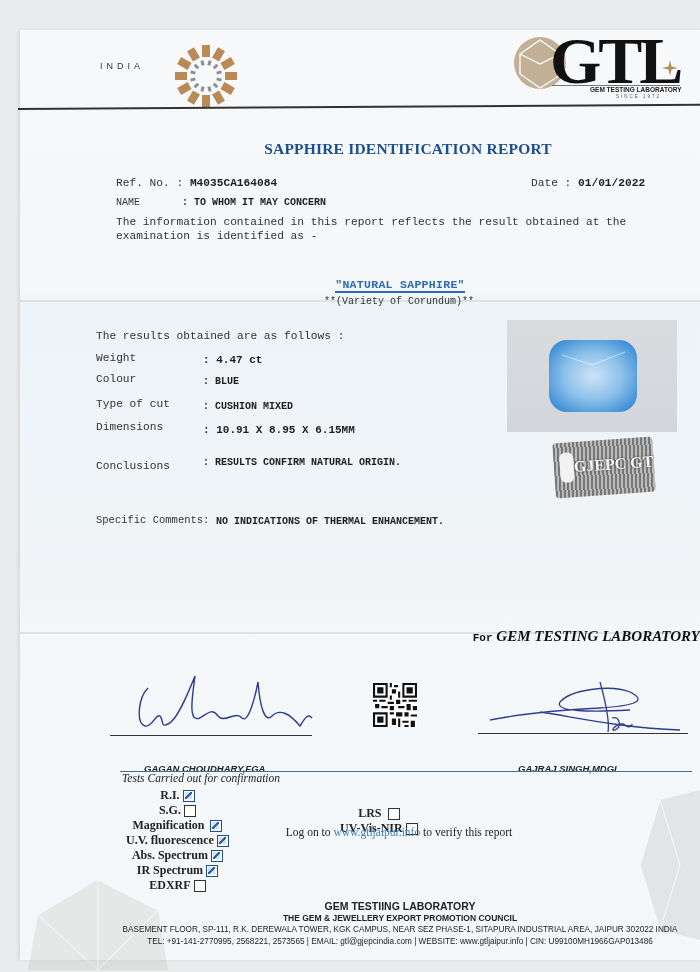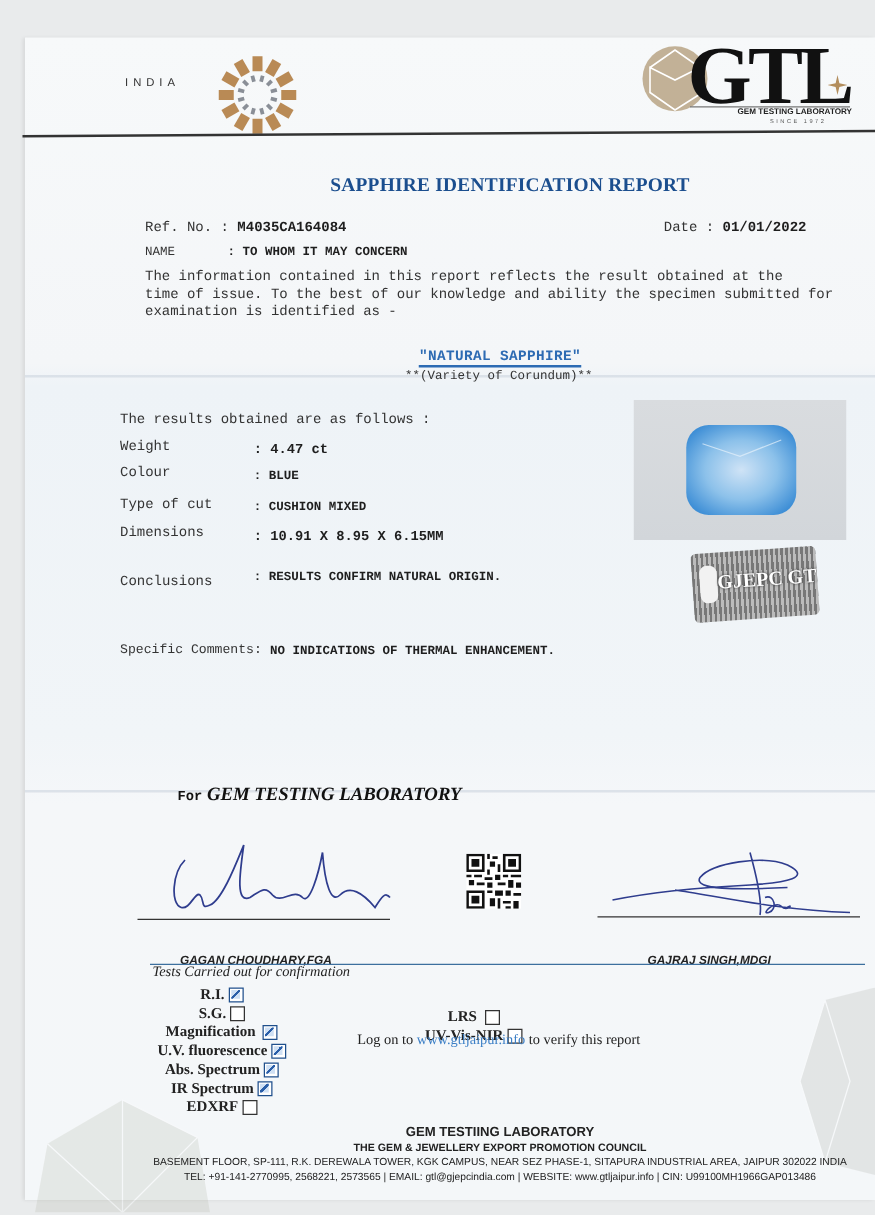--- a/index.html
+++ b/index.html
@@ -35,21 +35,21 @@
   .abs { position: absolute; }
 
   .identity { position: absolute; left: 0; width: 700px; top: 275px; text-align: center; padding-left: 100px; box-sizing: border-box; }
   .identity-main { display: inline-block; font-family: "Liberation Mono", monospace; font-weight: 700; font-size: 11.5px; color: #2d6bb3; border-bottom: 2px solid #2d6bb3; padding-bottom: 0; letter-spacing: 0.3px; }
   .identity-sub { position: absolute; left: 0; width: 700px; top: 296px; text-align: center; padding-left: 98px; box-sizing: border-box; font-family: "Liberation Mono", monospace; font-size: 10px; color: #333; }
 
   .gem-photo { position: absolute; left: 507px; top: 320px; width: 170px; height: 112px; background: linear-gradient(180deg,#d9dcdf,#d2d6da); }
   .hologram { position: absolute; left: 554px; top: 440px; width: 100px; height: 55px; border-radius: 4px; background: repeating-linear-gradient(90deg,#777 0 2px,#bbb 2px 4px); transform: rotate(-4deg); overflow: hidden; }
   .holo-text { position: absolute; left: 20px; top: 16px; font-family: "Liberation Serif", serif; font-weight: 700; font-size: 16px; color: #fff; text-shadow: 0 0 2px #222; white-space: nowrap; }
 
-  .for-lab { position: absolute; left: 0; width: 700px; top: 628px; text-align: left; padding-left: 142px; box-sizing: border-box; font-family: "Liberation Serif", serif; font-style: italic; font-weight: 700; font-size: 15px; color: #111; }
+  .for-lab { position: absolute; left: 0; width: 700px; top: 628px; text-align: right; padding-left: 142px; box-sizing: border-box; font-family: "Liberation Serif", serif; font-style: italic; font-weight: 700; font-size: 15px; color: #111; }
   .for-lab .for { font-size: 11px; font-family: "Liberation Mono", monospace; font-style: normal; }
 
   .sig-line { position: absolute; height: 1px; background: #333; }
   .sig-name { position: absolute; font-family: Liberation Sans, sans-serif; font-style: italic; font-weight: 700; font-size: 9.5px; color: #222; margin-top: 25px; }
   .qr { position: absolute; left: 373px; top: 683px; width: 44px; height: 44px; }
 
   .tests-rule { position: absolute; left: 120px; top: 771px; width: 572px; height: 1px; background: #3c6f9e; }
   .tests-heading { position: absolute; left: 122px; top: 772px; font-family: "Liberation Serif", serif; font-style: italic; font-size: 11.5px; color: #222; }
   .tests-row { position: absolute; font-family: "Liberation Serif", serif; font-weight: 700; font-size: 12px; color: #222; white-space: nowrap; display: flex; align-items: center; flex-direction: column; }
   .test { display: inline-flex; align-items: center; margin-right: 7px; }
@@ -139,21 +139,20 @@
 </div>
 <div class="abs mono" style="left:531px;top:177px">
   <span>Date</span> : <span class="b">01/01/2022</span>
 </div>
 <div class="abs mono" style="left:116px;top:197px;font-size:10px">
   <span>NAME</span>
   <span style="display:inline-block;width:36px"></span><span class="b">: </span><span class="b">TO WHOM IT MAY CONCERN</span>
 </div>
 <div class="abs mono" style="left:116px;top:215px;line-height:14px">
   <div>The information contained in this report reflects the result obtained at the</div>
-  <div>time of issue. To the best of our knowledge and ability the specimen submitted for</div>
   <div>examination is identified as -</div>
 </div>
 
 <div class="identity">
   <span class="identity-main">"NATURAL SAPPHIRE"</span>
 </div>
 <div class="identity-sub">**(Variety of Corundum)**</div>
 
 <div class="abs mono" style="left:96px;top:330px">The results obtained are as follows :</div>
 

